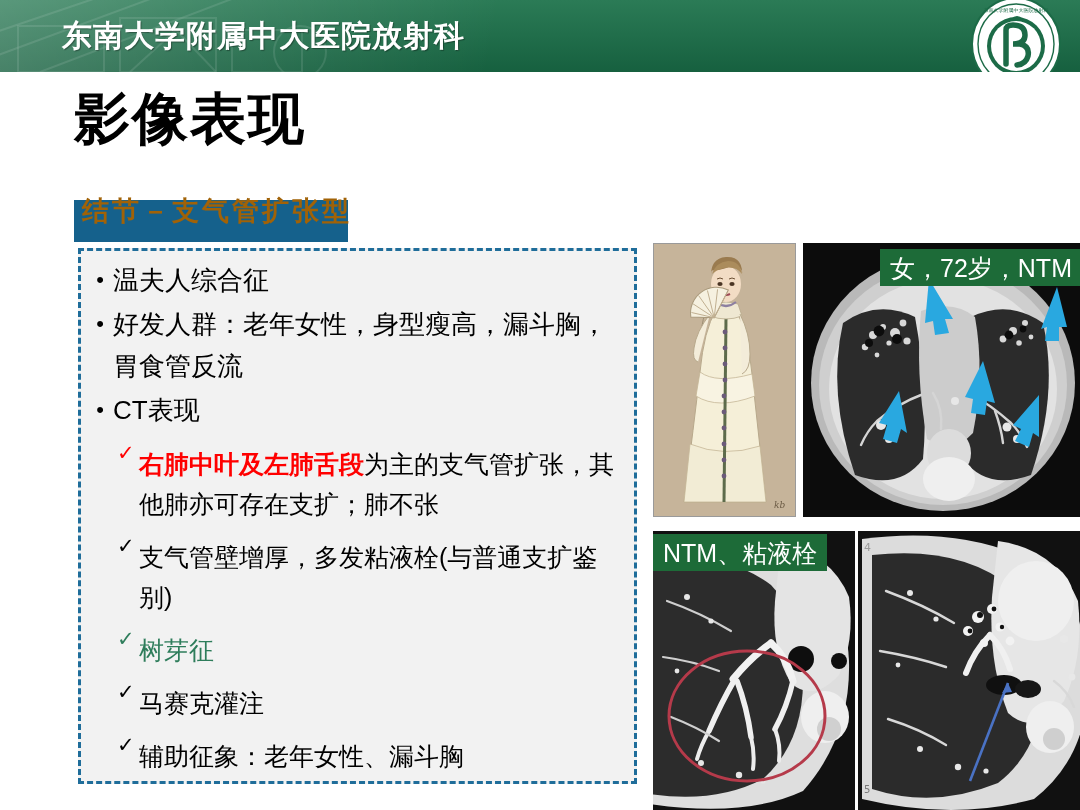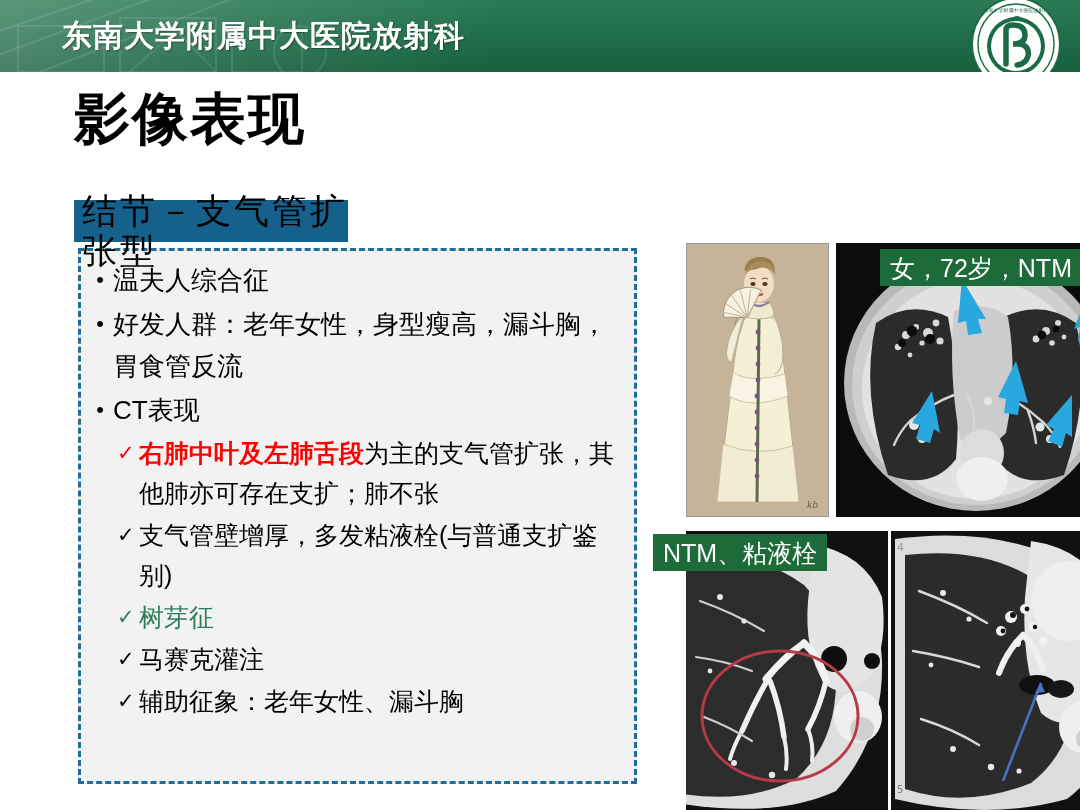--- a/index.html
+++ b/index.html
@@ -46,21 +46,21 @@
     line-height: 66px; white-space: nowrap; text-align: center;
   }
 
   
   .sub-banner {
     position: absolute; left: 74px; top: 200px; width: 274px; height: 42px;
     background: #15618c;
   }
   .sub-banner-text {
     position: absolute; left: 82px; top: 191px; width: 300px;
-    font-size: 35px; font-weight: 400; color: #000000;
+    font-size: 27px; font-weight: 700; color: #a16207;
     letter-spacing: 3px; line-height: 40px; z-index: 4;
   }
 
   
   .content-box {
     position: absolute; left: 78px; top: 248px; width: 559px; height: 536px;
     border: 3px dashed #1f6d9a;
     background: #f2f2f2;
     padding: 8px 10px 0 6px;
   }
@@ -75,27 +75,27 @@
   .bullet-l1 .txt { flex: 1 1 auto; }
 
   .bullet-l2 {
     position: relative; display: flex; align-items: flex-start;
     font-size: 25px; color: #000; line-height: 40px; margin: 2px 0 2px 30px;
   }
   .bullet-l2 .chk {
     flex: 0 0 auto; width: 22px; text-align: left;
     font-size: 21px; line-height: 40px;
   }
-  .bullet-l2 .txt { flex: 1 1 auto; }
+  .bullet-l2 .txt { flex: 1 1 auto; margin-top: 11px; }
   .hl-red { color: #ff0000; font-weight: 700; }
   .tone-green { color: #2e7d5b; }
   .chk-green { color: #2e7d5b; }
 
   
-  .img-panel { position: absolute; overflow: hidden; margin-left: 33px; }
+  .img-panel { position: absolute; overflow: hidden; }
   .panel-lady { left: 653px; top: 243px; width: 143px; height: 274px; border: 1px solid #9a9a9a; background: #c9b79d; }
   .panel-ct1  { left: 803px; top: 243px; width: 277px; height: 274px; background: #0a0a0a; }
   .panel-ct2  { left: 653px; top: 531px; width: 202px; height: 279px; background: #111; }
   .panel-ct3  { left: 858px; top: 531px; width: 222px; height: 279px; background: #111; }
 
   .cap {
     position: absolute; z-index: 6;
     background: #1d6b38; color: #ffffff;
     font-size: 25px; line-height: 36px; height: 37px;
     padding: 0 10px; white-space: nowrap;

